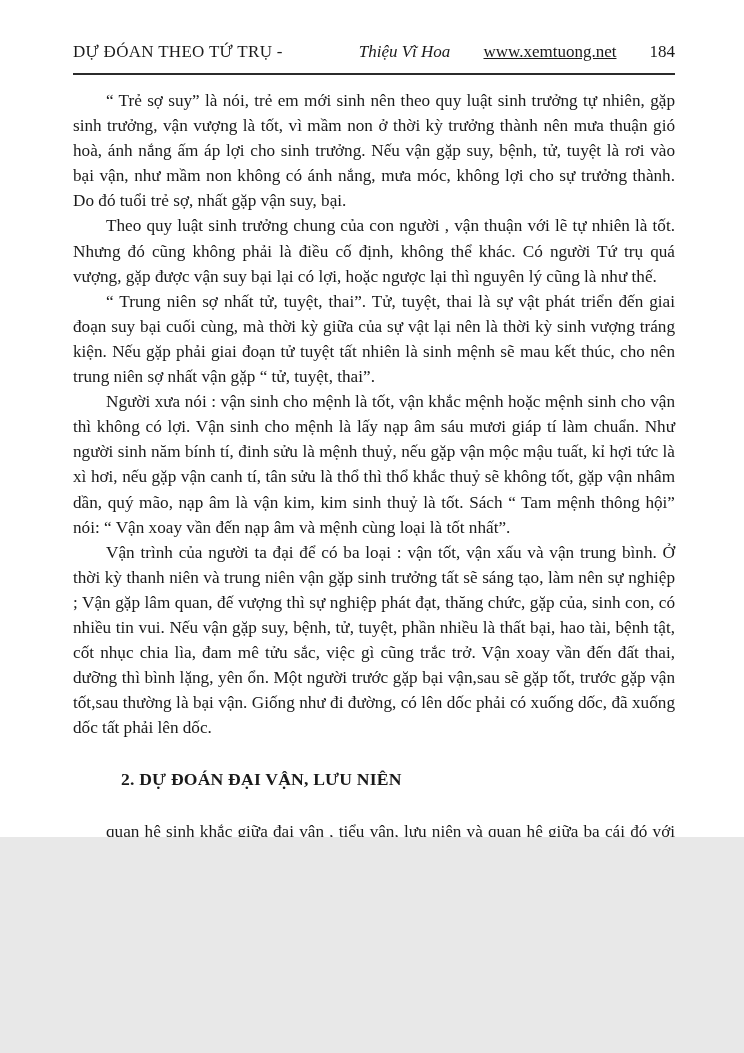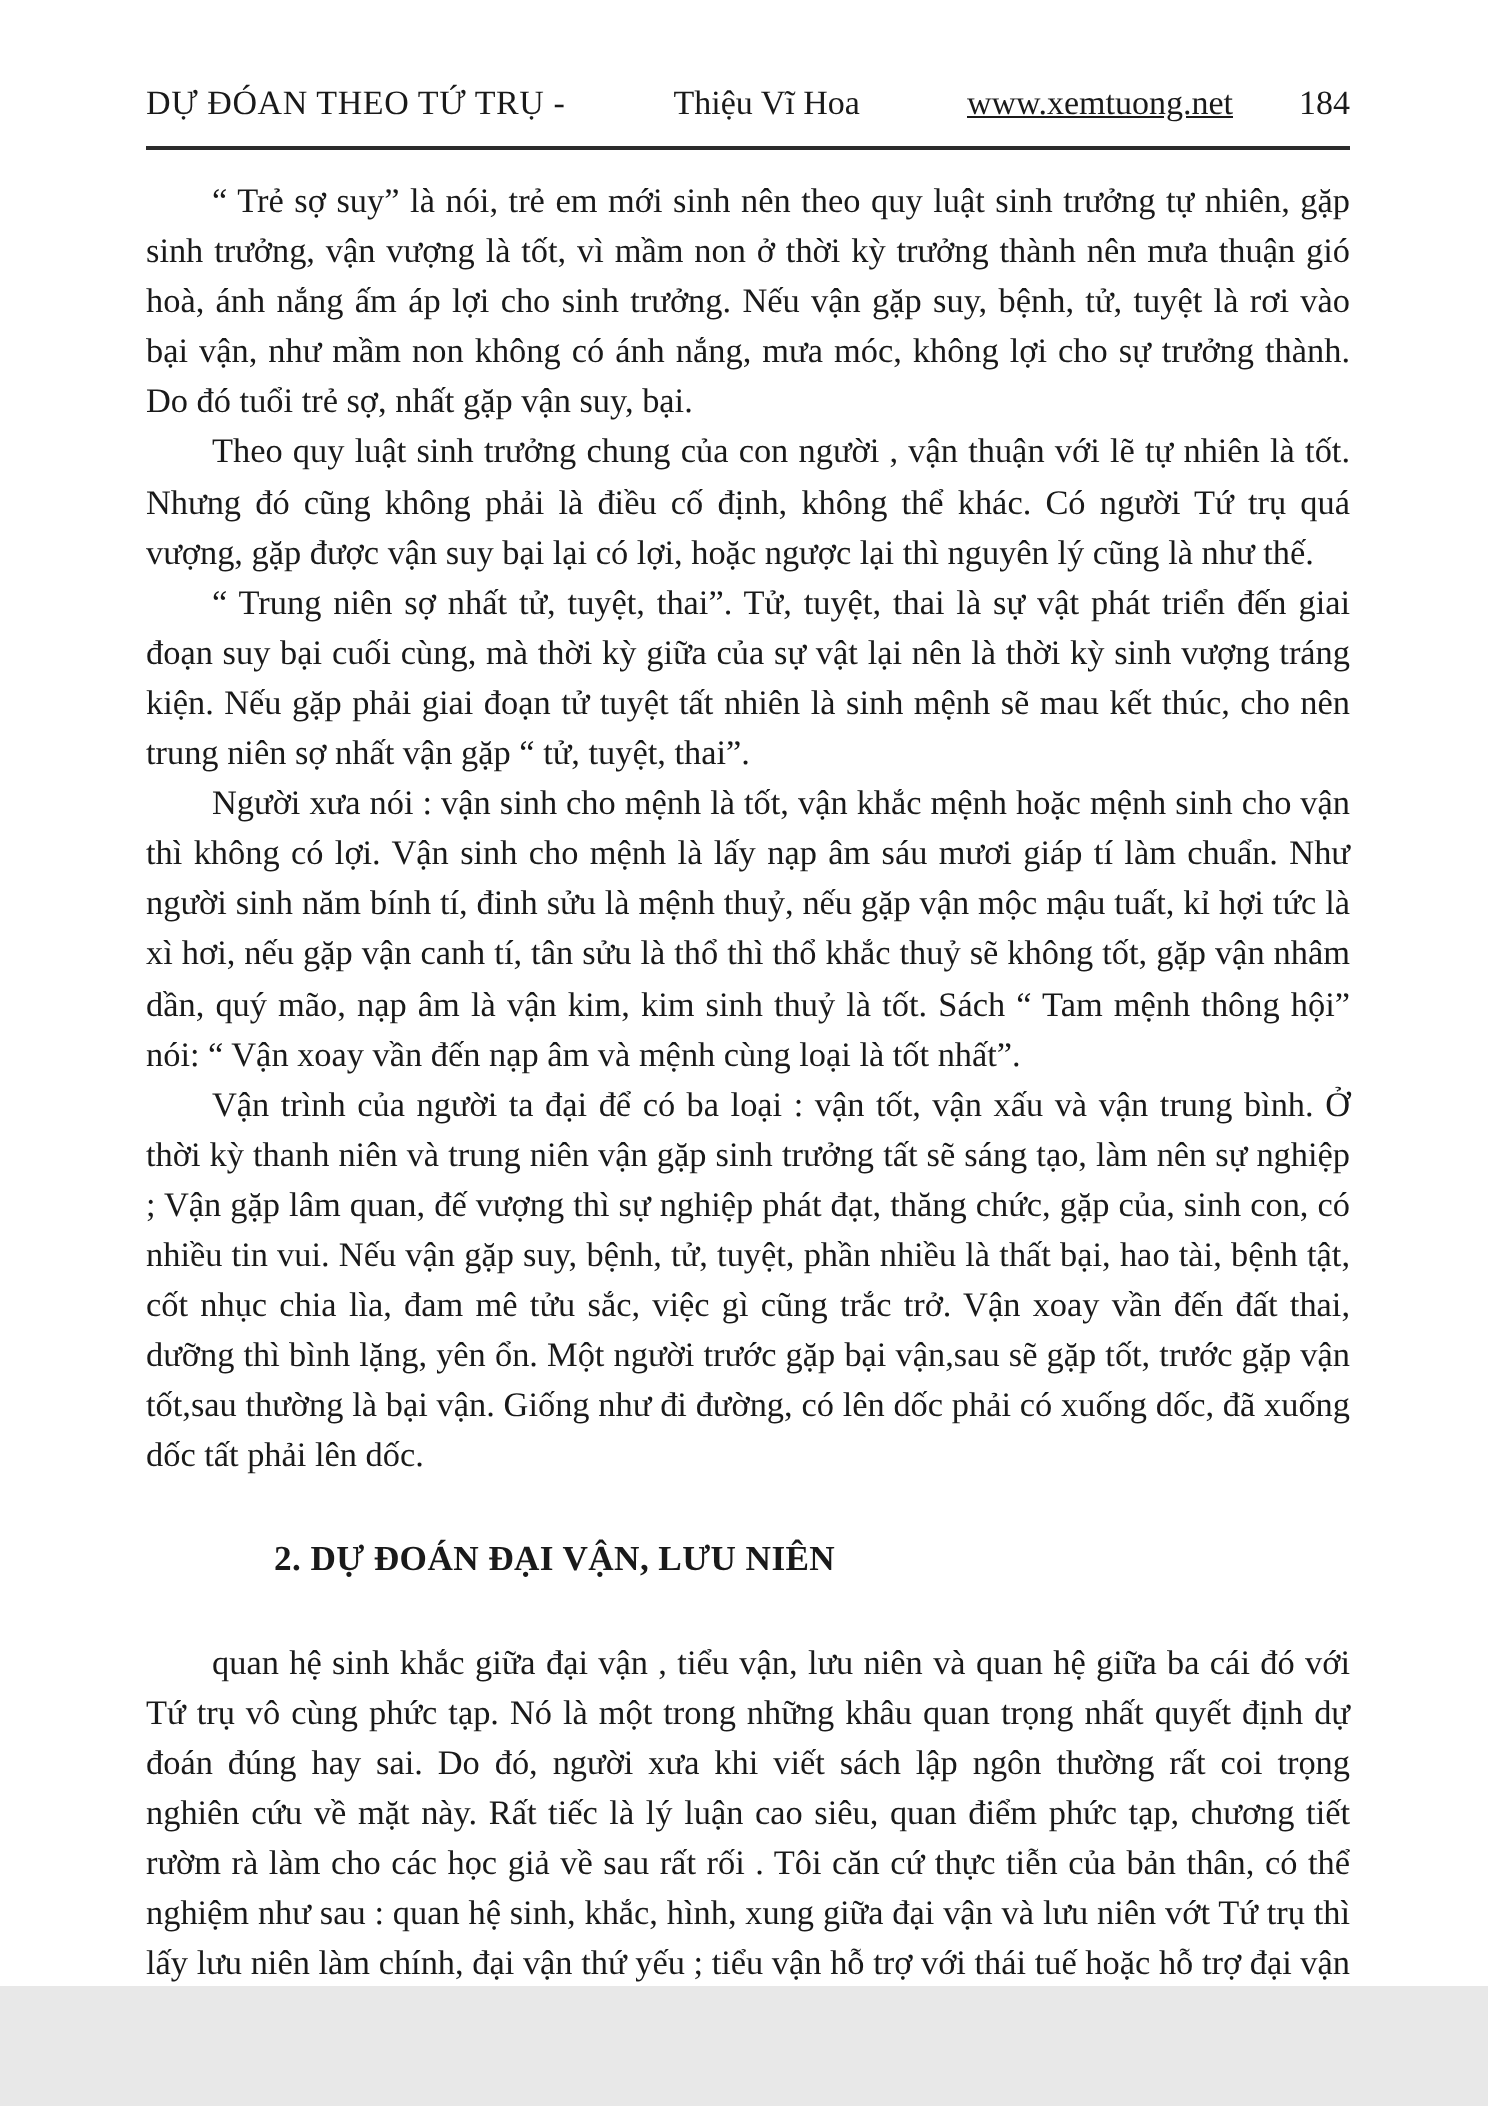--- a/index.html
+++ b/index.html
@@ -1,57 +1,57 @@
 <!DOCTYPE html>
 <html lang="vi"><head>
 <meta charset="utf-8">
 <style>
   html, body { margin: 0; padding: 0; background: #e8e8e8; }
   .page {
     position: relative;
     width: 744px;
-    height: 993px;
+    height: 837px;
     margin: 0 auto;
     background: #ffffff;
     box-sizing: border-box;
     padding: 42px 69px 0 73px;
     font-family: "Liberation Serif", "DejaVu Serif", serif;
     color: #1a1a1a;
     overflow: hidden;
   }
   .page-header {
     display: flex;
     align-items: baseline;
     font-size: 17px;
     white-space: nowrap;
     padding-bottom: 11px;
     border-bottom: 2px solid #2b2b2b;
   }
   .book-title { letter-spacing: 0.3px; }
-  .author { margin-left: 54px; }
+  .author { margin-left: 76px; font-style: italic; }
   .website {
     margin-left: auto;
     text-decoration: underline;
     color: #1a1a1a;
     cursor: pointer;
     text-align: right;
   }
   .page-number { margin-left: 33px; }
   .content {
     margin-top: 13px;
     font-size: 17.2px;
     line-height: 25.1px;
     text-align: justify;
   }
   .content p { margin: 0; text-indent: 33px; }
   .content p.no-indent { text-indent: 0; }
   .section-heading {
     font-size: 17.6px;
     font-weight: bold;
-    margin: 27px 0 26px 64px;
+    margin: 27px 0 26px 48px;
     text-align: left;
     letter-spacing: 0.2px;
   }
 </style>
 </head>
 <body>
 
 <div class="page">
 
   <div class="page-header">

